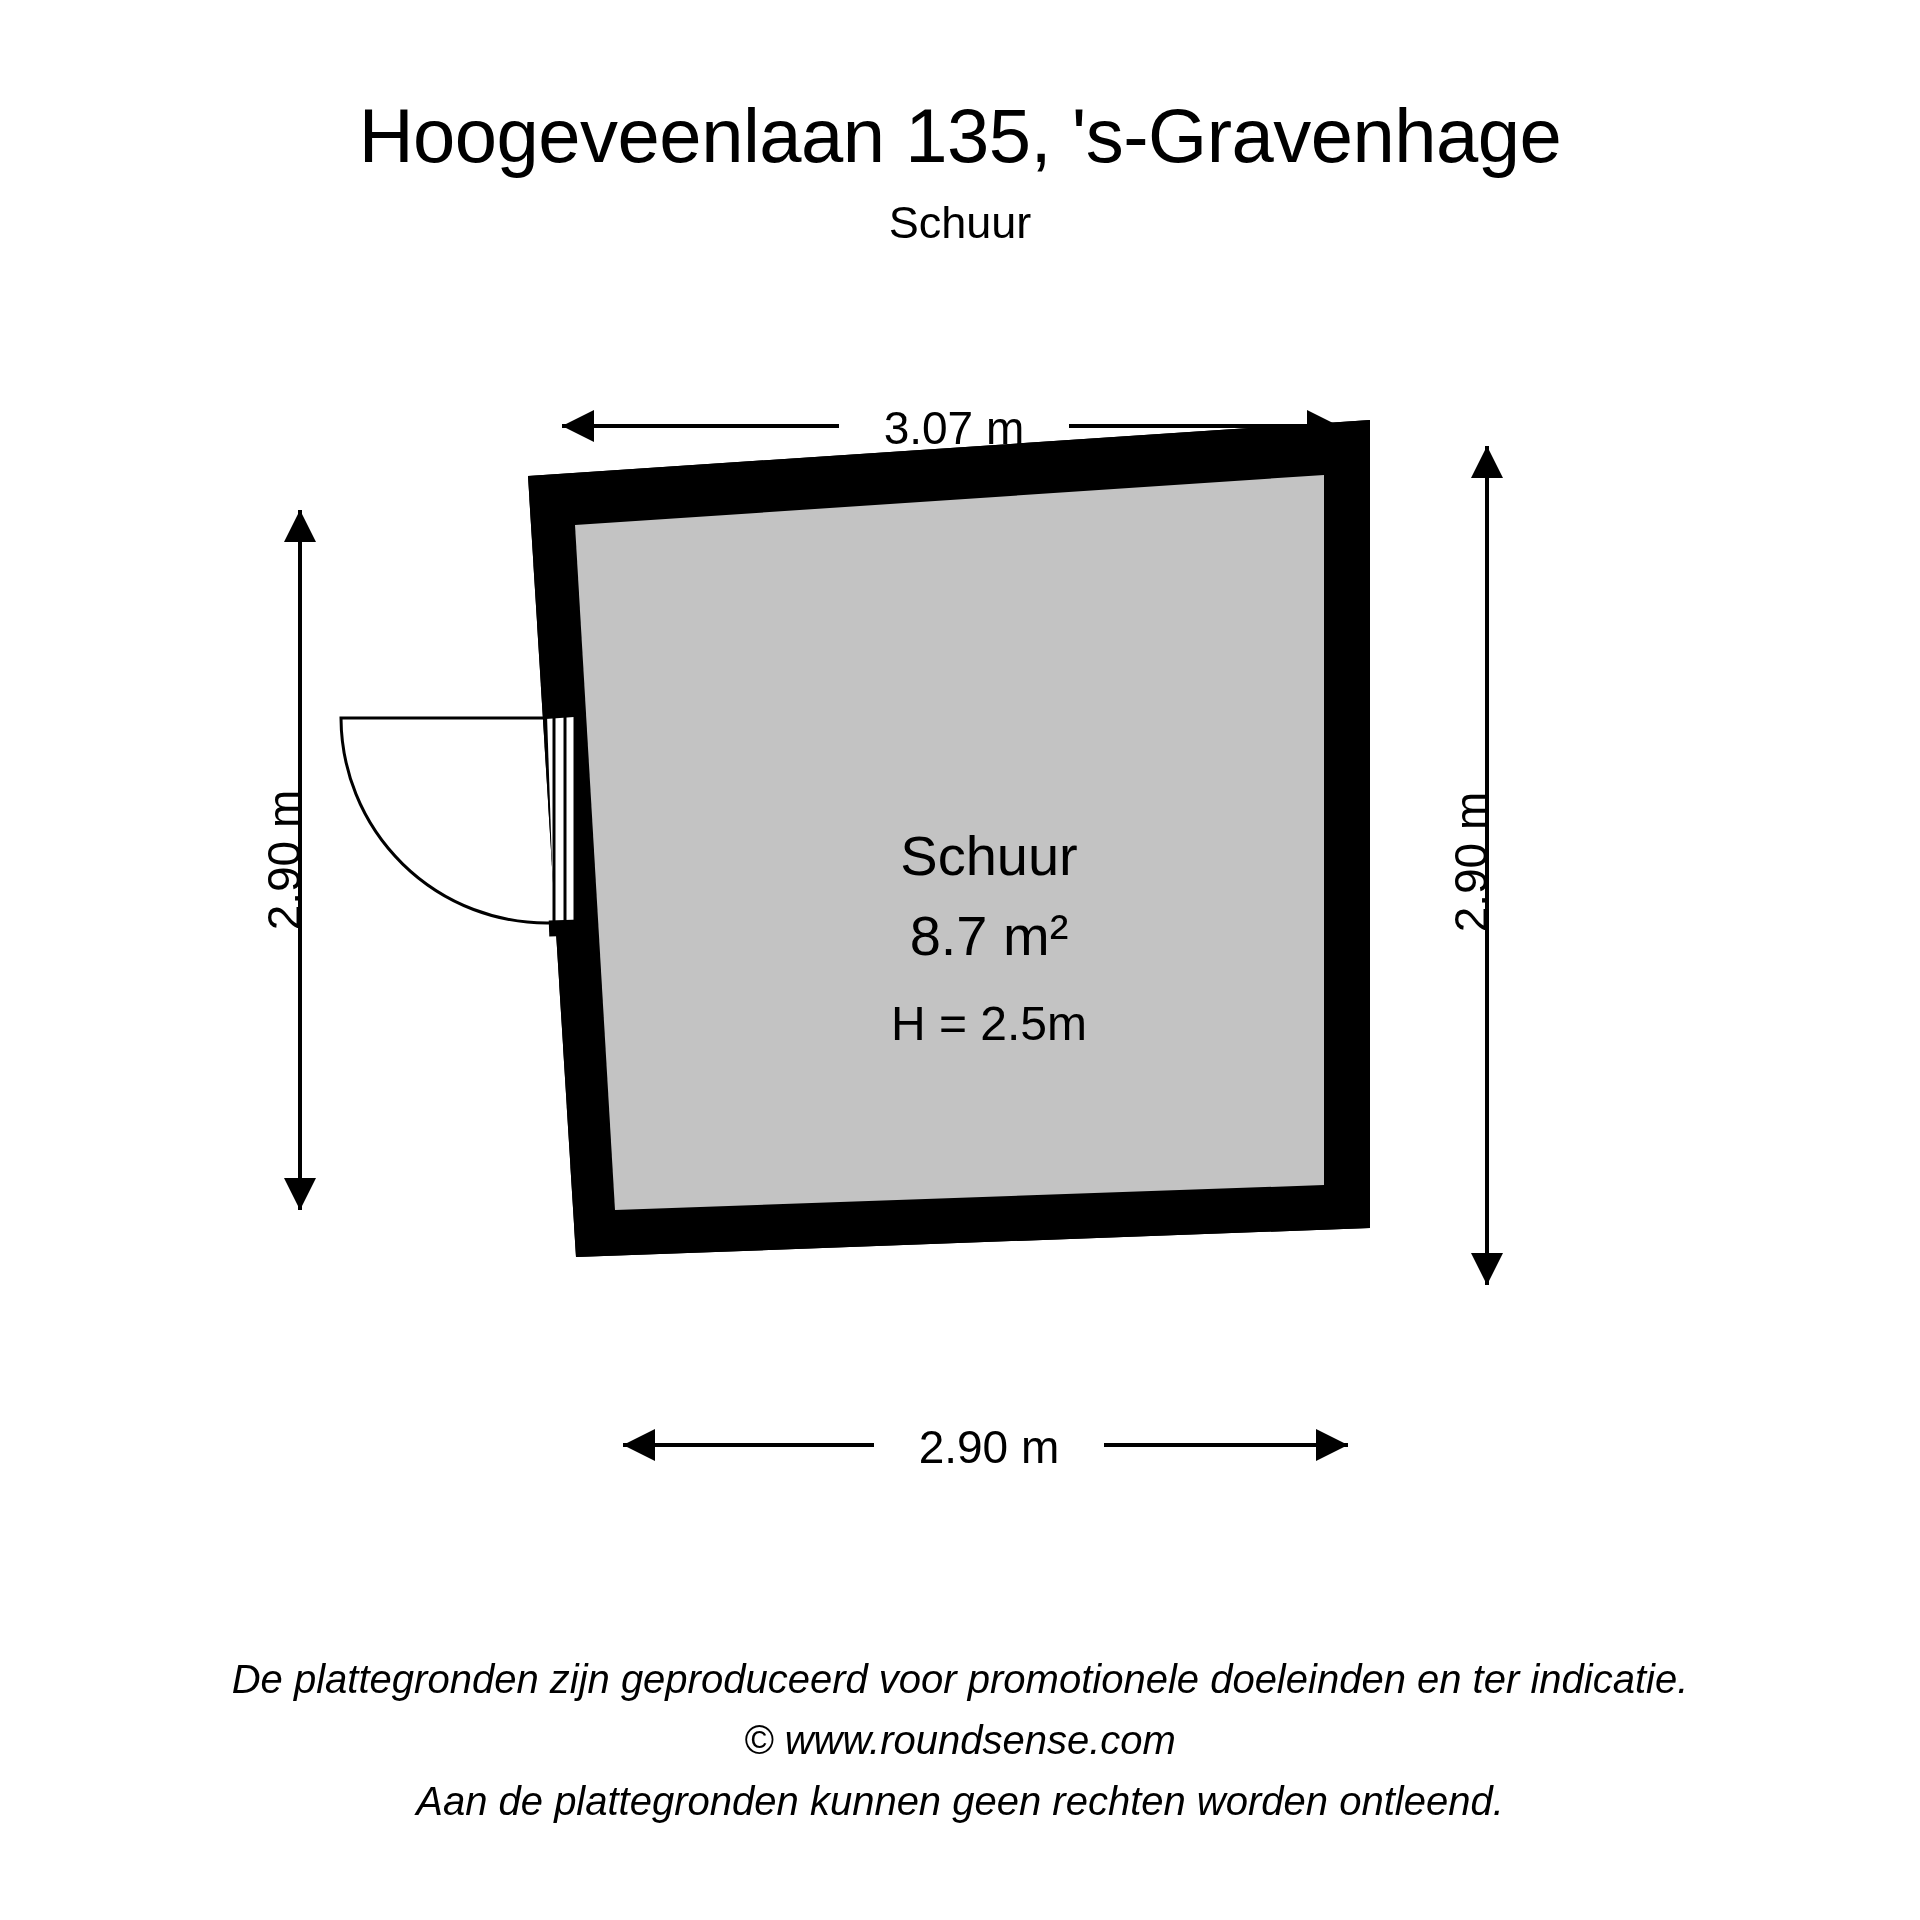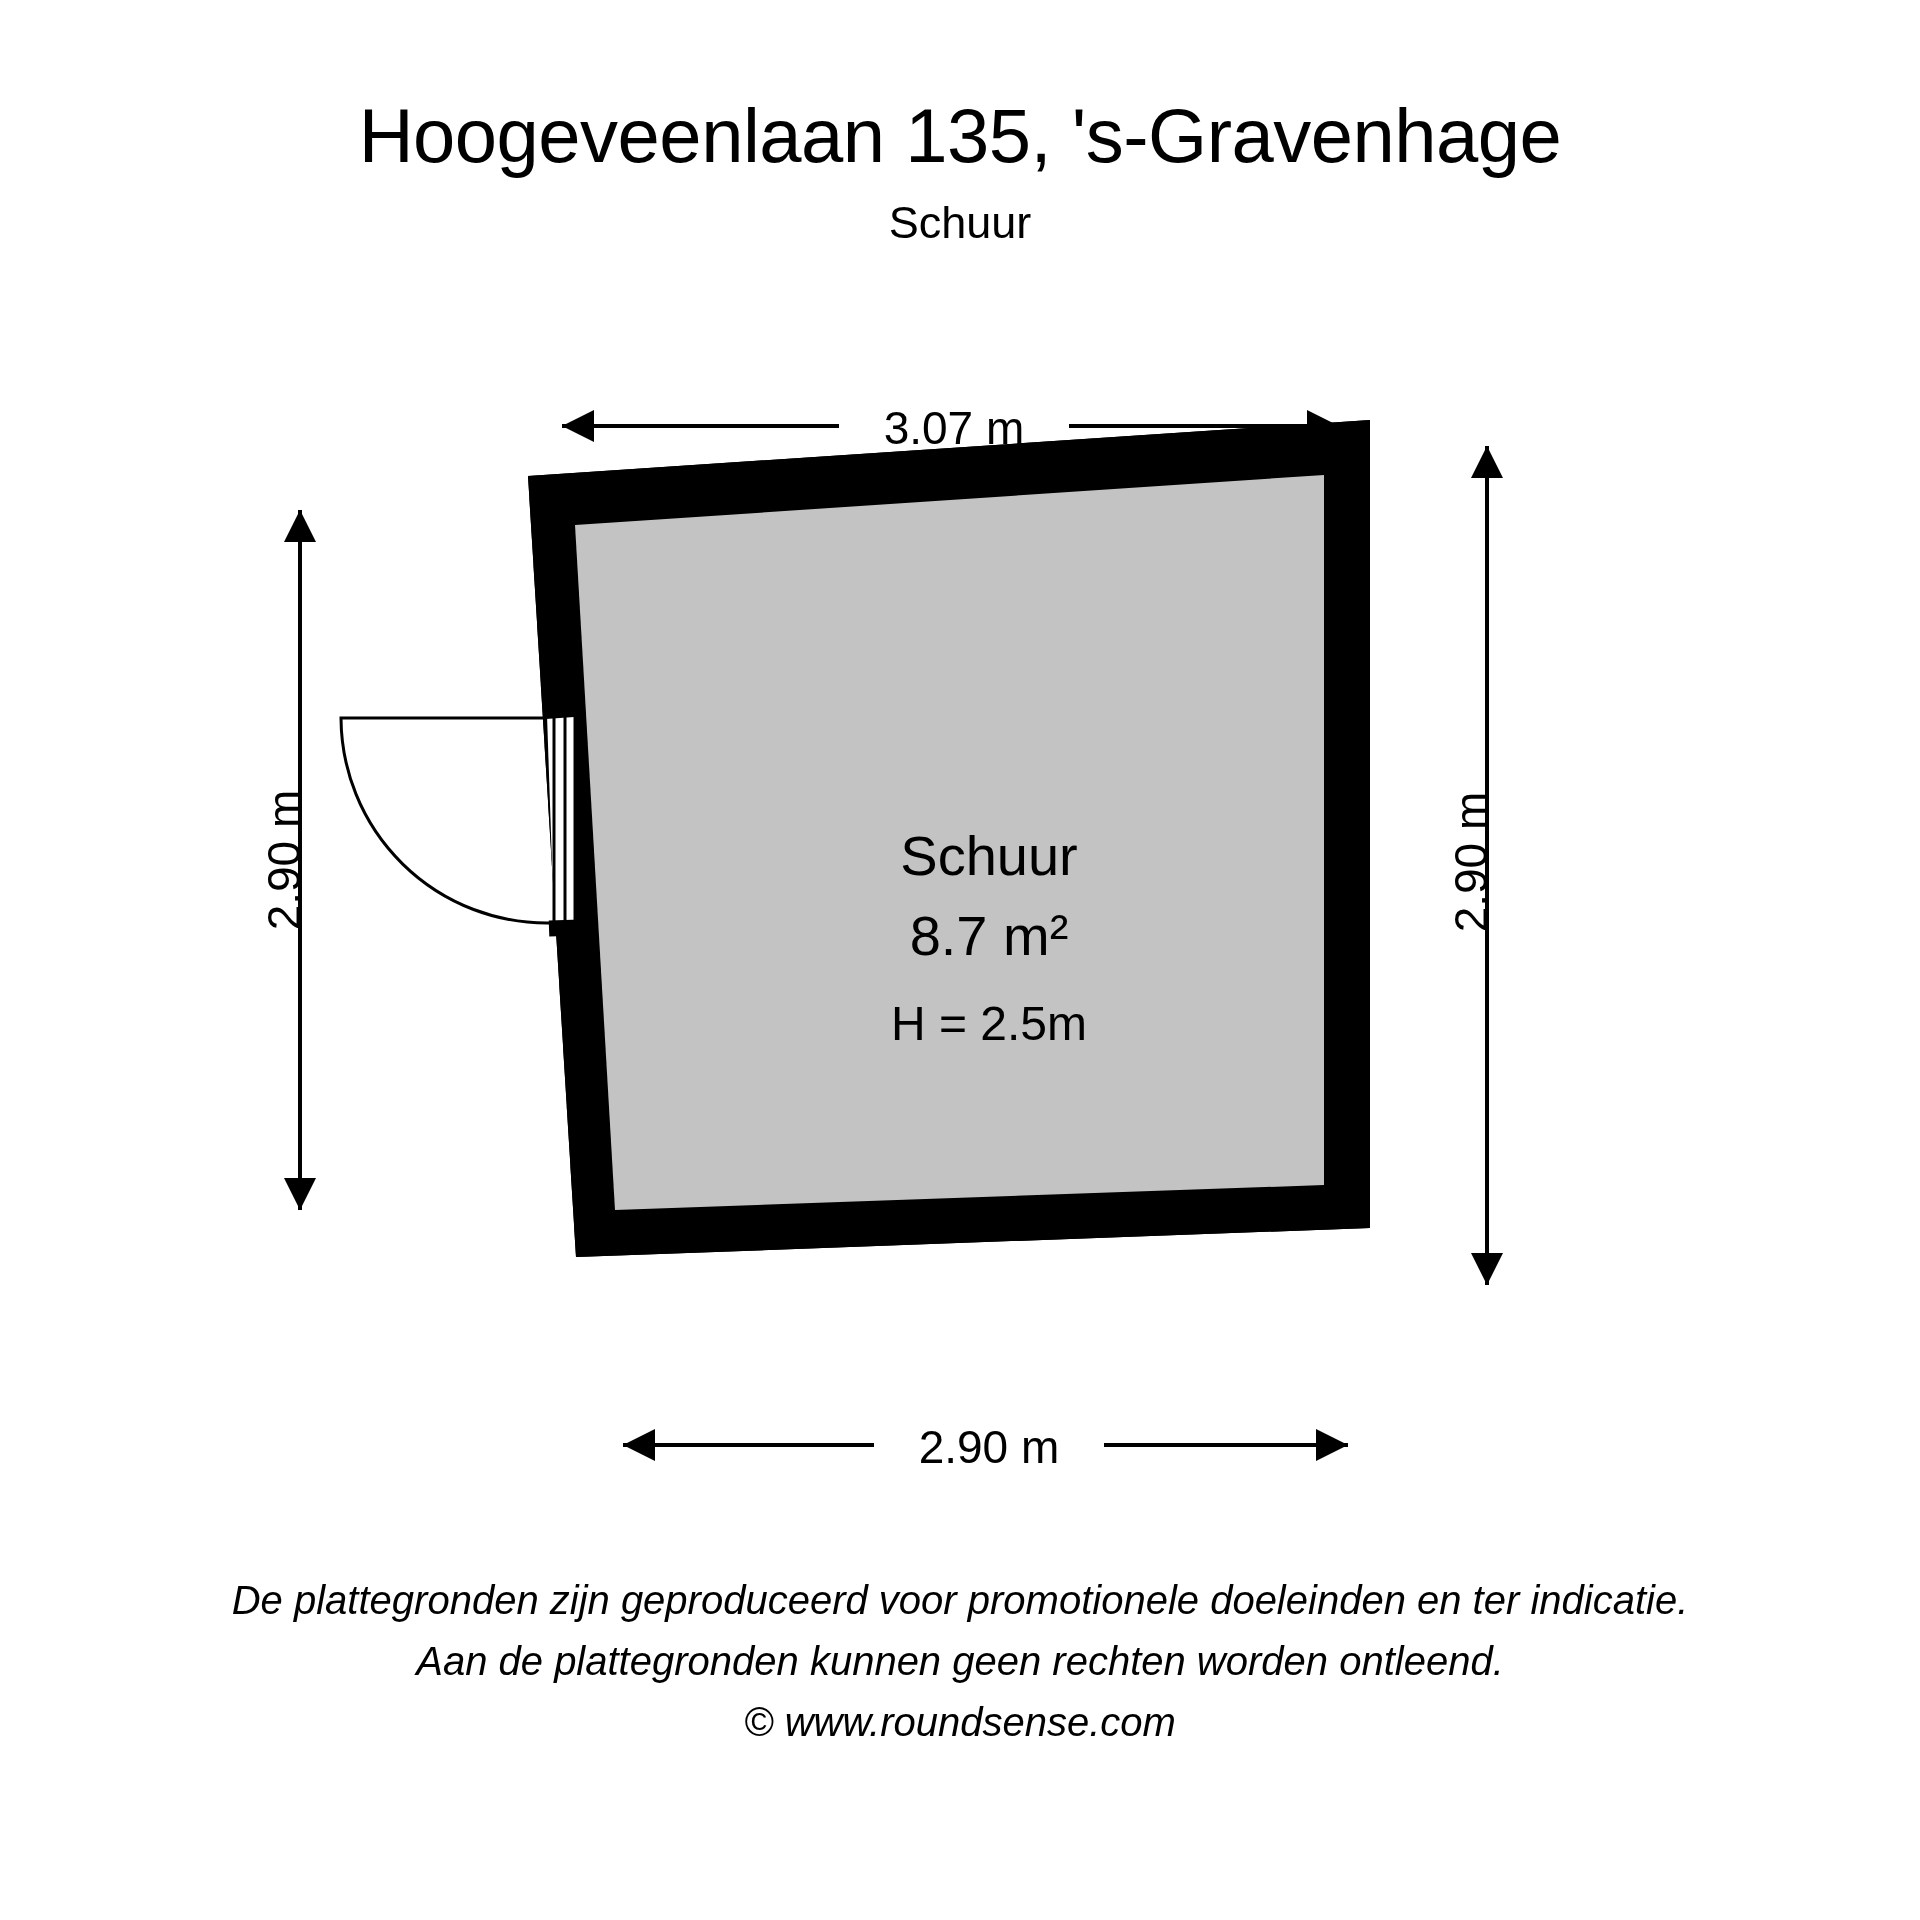--- a/index.html
+++ b/index.html
@@ -55,21 +55,21 @@
   .plan svg {
     display: block;
   }
 
   
 
   
   .footer {
     position: absolute;
     left: 0;
-    top: 1570px;
+    top: 1649px;
     width: 1920px;
     text-align: center;
     font-style: italic;
     font-size: 40px;
     line-height: 1.52;
   }
   .footer div {
     white-space: nowrap;
   }
 </style>
@@ -148,17 +148,17 @@
         <text x="980" y="495" text-anchor="middle" font-family="Liberation Sans, sans-serif" font-size="56" fill="#000">Schuur</text>
         <text x="980" y="575" text-anchor="middle" font-family="Liberation Sans, sans-serif" font-size="56" fill="#000">8.7  m²</text>
         <text x="980" y="660" text-anchor="middle" font-family="Liberation Sans, sans-serif" font-size="48" fill="#000">H = 2.5m</text>
       </g>
 
     </svg>
   </div>
 
   <div class="footer">
     <div>De plattegronden zijn geproduceerd voor promotionele doeleinden en ter indicatie.</div>
+    <div>© www.roundsense.com</div>
     <div>Aan de plattegronden kunnen geen rechten worden ontleend.</div>
-    <div>© www.roundsense.com</div>
   </div>
 
 </div>
 
 </body></html>

